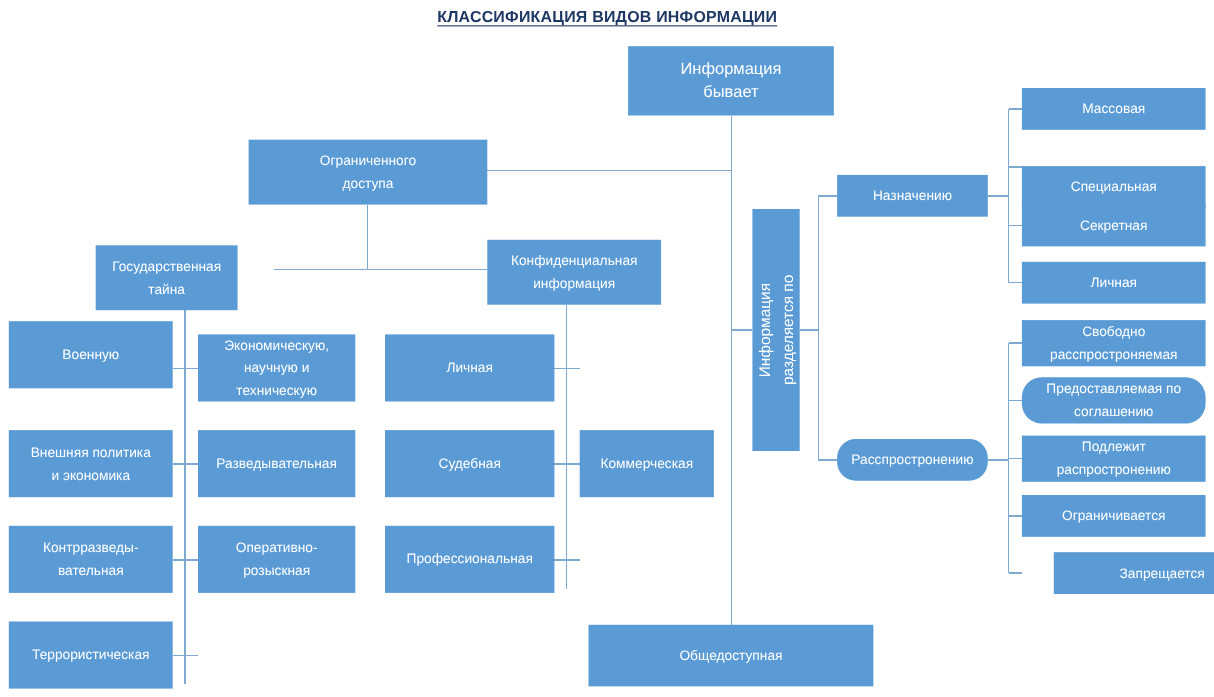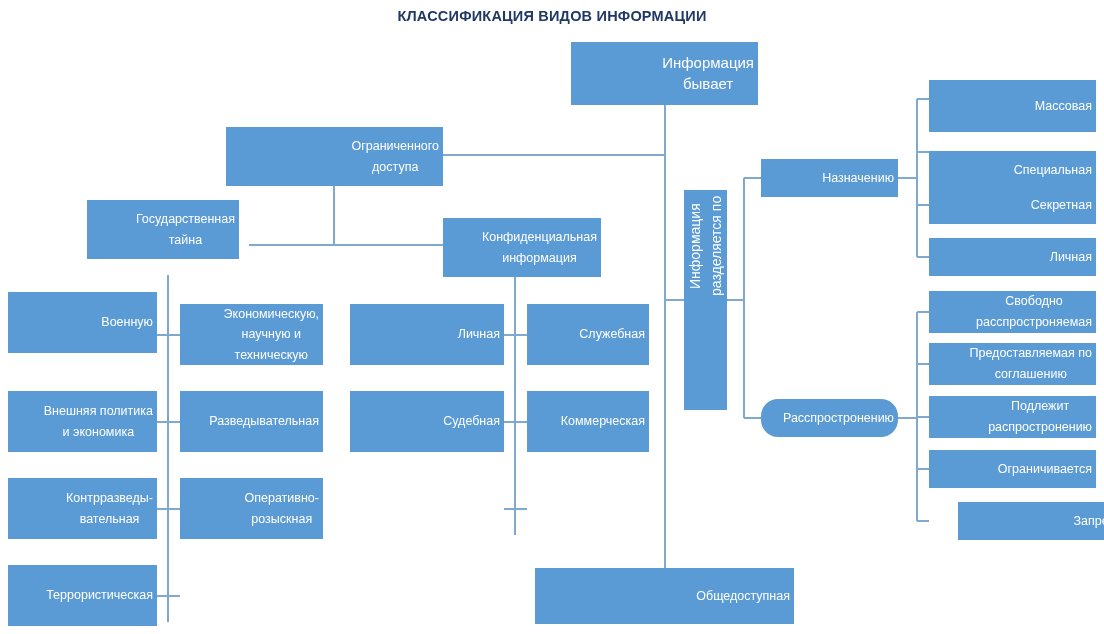--- a/index.html
+++ b/index.html
@@ -28,31 +28,32 @@
   }
   .title {
     position: absolute;
     left: 0;
     top: 8px;
     width: 1104px;
     text-align: center;
     font-size: 14.5px;
     font-weight: bold;
     color: #1F3864;
+    text-decoration: underline;
     text-underline-offset: 3px;
     letter-spacing: 0.2px;
     white-space: nowrap;
   }
   .node {
     position: absolute;
     background: #5B9BD5;
     color: #ffffff;
     display: flex;
     align-items: center;
-    justify-content: flex-end;
+    justify-content: center;
     text-align: center;
     font-size: 12.5px;
     line-height: 1.65;
     box-sizing: border-box;
     padding: 2px 4px;
   }
   .node.big {
     font-size: 15px;
     line-height: 1.35;
   }
@@ -128,21 +129,21 @@
 
   <div class="node" style="left:226px; top:127px; width:217px; height:59px;">
     <span class="txt">Ограниченного
 доступа</span>
   </div>
 
   <div class="node" style="left:535px; top:568px; width:259px; height:56px;">
     <span class="txt">Общедоступная</span>
   </div>
 
-  <div class="node" style="left:87px; top:200px; width:152px; height:59px;">
+  <div class="node" style="left:87px; top:223px; width:129px; height:59px;">
     <span class="txt">Государственная
 тайна</span>
   </div>
 
   <div class="node" style="left:8px; top:292px; width:149px; height:61px;">
     <span class="txt">Военную</span>
   </div>
   <div class="node" style="left:8px; top:391px; width:149px; height:61px;">
     <span class="txt">Внешняя политика
 и экономика</span>
@@ -172,57 +173,57 @@
     <span class="txt">Конфиденциальная
 информация</span>
   </div>
 
   <div class="node" style="left:350px; top:304px; width:154px; height:61px;">
     <span class="txt">Личная</span>
   </div>
   <div class="node" style="left:350px; top:391px; width:154px; height:61px;">
     <span class="txt">Судебная</span>
   </div>
-
-  <div class="node" style="left:527px; top:304px; width:122px; height:61px;">
-    <span class="txt">Служебная</span>
-  </div>
+  <div class="node" style="left:350px; top:478px; width:154px; height:61px;">
+    <span class="txt">Профессиональная</span>
+  </div>
+
   <div class="node" style="left:527px; top:391px; width:122px; height:61px;">
     <span class="txt">Коммерческая</span>
   </div>
 
   <div class="node vertical" style="left:684px; top:190px; width:43px; height:220px;">
     <span class="txt">Информация
 разделяется по</span>
   </div>
 
   <div class="node" style="left:761px; top:159px; width:137px; height:38px;">
     <span class="txt">Назначению</span>
   </div>
-  <div class="node" style="left:929px; top:80px; width:167px; height:52px;">
+  <div class="node" style="left:929px; top:80px; width:167px; height:38px;">
     <span class="txt">Массовая</span>
   </div>
   <div class="node" style="left:929px; top:151px; width:167px; height:38px;">
     <span class="txt">Специальная</span>
   </div>
   <div class="node" style="left:929px; top:186px; width:167px; height:38px;">
     <span class="txt">Секретная</span>
   </div>
   <div class="node" style="left:929px; top:238px; width:167px; height:38px;">
     <span class="txt">Личная</span>
   </div>
 
   <div class="node" style="left:761px; top:399px; width:137px; height:38px;border-radius:17px;">
     <span class="txt">Расспростронению</span>
   </div>
   <div class="node" style="left:929px; top:291px; width:167px; height:42px;">
     <span class="txt">Свободно
 расспростроняемая</span>
   </div>
-  <div class="node" style="left:929px; top:343px; width:167px; height:42px;">
+  <div class="node" style="left:929px; top:343px; width:167px; height:42px;border-radius:18px;">
     <span class="txt">Предоставляемая по
 соглашению</span>
   </div>
   <div class="node" style="left:929px; top:396px; width:167px; height:42px;">
     <span class="txt">Подлежит
 распростронению</span>
   </div>
   <div class="node" style="left:929px; top:450px; width:167px; height:38px;">
     <span class="txt">Ограничивается</span>
   </div>

